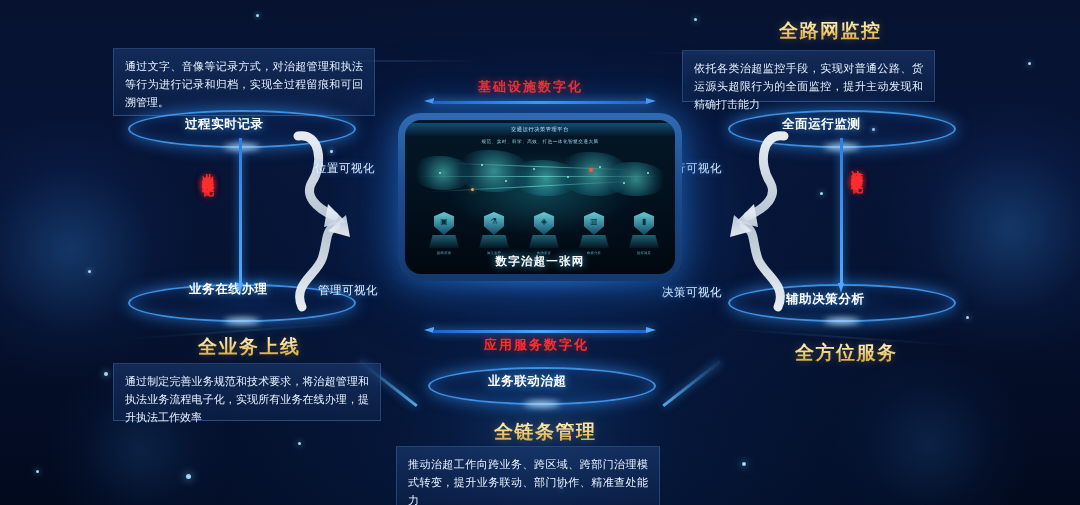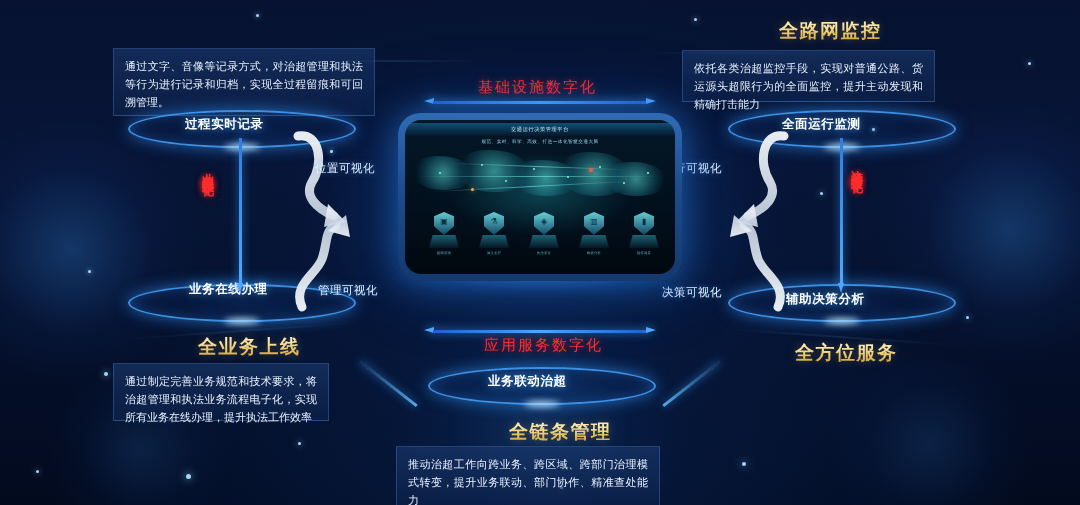--- a/index.html
+++ b/index.html
@@ -46,21 +46,21 @@
   }
   .ring::after{content:"";position:absolute;left:42%;bottom:-4px;width:16%;height:6px;border-radius:50%;
     background:#bfe6ff;filter:blur(3px);opacity:.95;}
   .node-label{position:absolute;color:#ffffff;font-size:12.5px;font-weight:bold;letter-spacing:.6px;
     white-space:nowrap;text-shadow:0 0 8px rgba(80,180,255,.75);}
 
   
   .red-v{position:absolute;color:#ff2d2d;font-size:12px;font-weight:bold;letter-spacing:2px;
     writing-mode:vertical-rl;text-orientation:upright;white-space:nowrap;
     text-shadow:0 0 7px rgba(255,40,40,.6);}
-  .red-h{position:absolute;color:#ff2d2d;font-size:15px;font-weight:normal;letter-spacing:2px;white-space:nowrap;
+  .red-h{position:absolute;color:#ff2d2d;font-size:13px;font-weight:bold;letter-spacing:2px;white-space:nowrap;
     text-shadow:0 0 7px rgba(255,40,40,.6);}
 
   
   .arc-label{position:absolute;color:#eaf4ff;font-size:11.5px;letter-spacing:.5px;white-space:nowrap;
     text-shadow:0 0 6px rgba(60,140,230,.7);}
 
   
   #device{position:absolute;left:398px;top:113px;width:284px;height:168px;
     border-radius:22px;
     background:linear-gradient(180deg,#2f6bb4 0%,#1e4c8e 45%,#14386f 100%);
@@ -295,37 +295,38 @@
         <div class="shield-cap">数据分析</div>
       </div>
       <div class="shield-wrap" style="left:222px;">
         <div class="shield-plinth"></div>
         <div class="shield">
             <div class="shield-glyph">▮</div>
           </div>
         <div class="shield-cap">指挥调度</div>
       </div>
 
+      <div id="scr-bottom">数字治超一张网</div>
     </div>
   </div>
 
   <div class="dbl-arrow" style="left:424px;top:327px;width:232px;">
     <div class="hl"></div>
       <div class="bar"></div>
       <div class="hr"></div>
   </div>
   <div class="red-h" style="left:484px;top:336px;">应用服务数字化</div>
 
   <div class="beam" style="left:360px;top:360px;width:72px;transform:rotate(38deg);transform-origin:left center;"></div>
   <div class="beam" style="left:720px;top:360px;width:72px;transform:rotate(142deg);transform-origin:left center;"></div>
 
   <div class="ring" style="left:428px;top:367px;width:224px;height:34px;"></div>
   <div class="node-label" style="left:488px;top:373px;">业务联动治超</div>
 
   <div class="gold-title" style="left:198px;top:334px;">全业务上线</div>
-  <div class="desc" style="left:113px;top:363px;width:216px;height:58px;">通过制定完善业务规范和技术要求，将治超管理和执法业务流程电子化，实现所有业务在线办理，提升执法工作效率</div>
+  <div class="desc" style="left:113px;top:363px;width:268px;height:58px;">通过制定完善业务规范和技术要求，将治超管理和执法业务流程电子化，实现所有业务在线办理，提升执法工作效率</div>
 
   <div class="gold-title" style="left:795px;top:340px;">全方位服务</div>
 
-  <div class="gold-title" style="left:494px;top:419px;margin-left:15px;">全链条管理</div>
+  <div class="gold-title" style="left:494px;top:419px;">全链条管理</div>
   <div class="desc" style="left:396px;top:446px;width:264px;height:62px;">推动治超工作向跨业务、跨区域、跨部门治理模式转变，提升业务联动、部门协作、精准查处能力</div>
 
 </div>
 
 </body></html>

